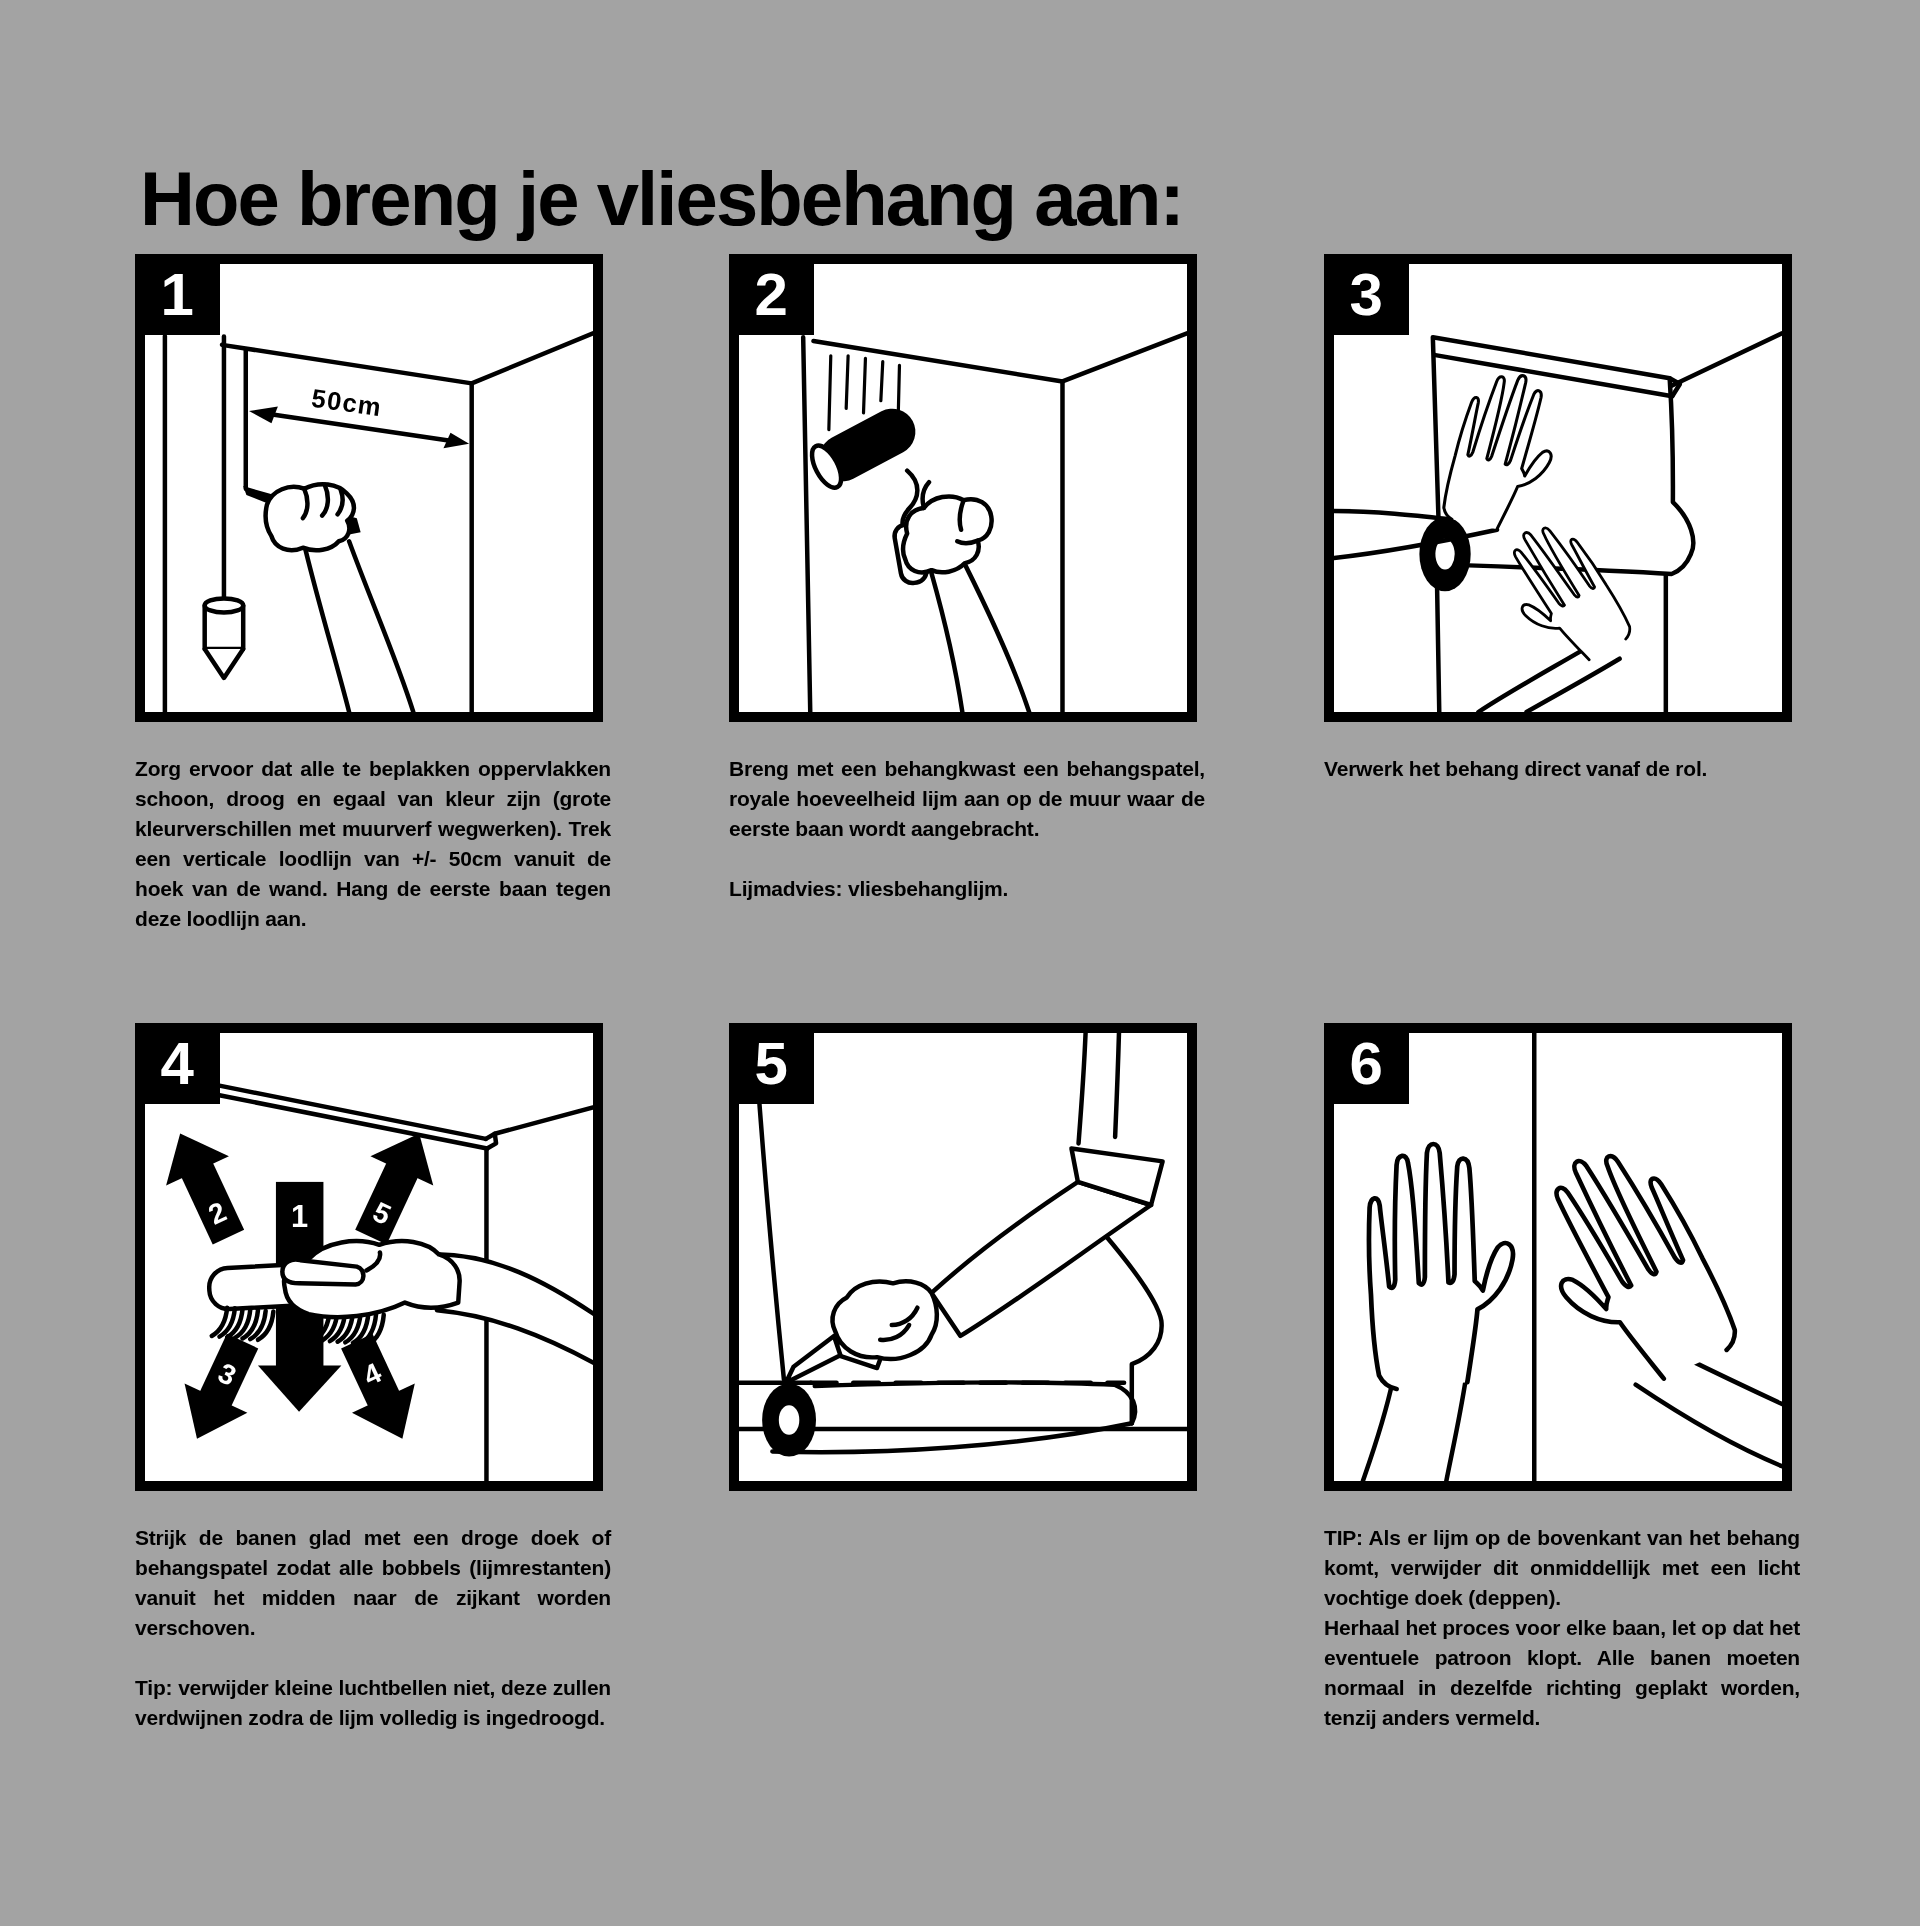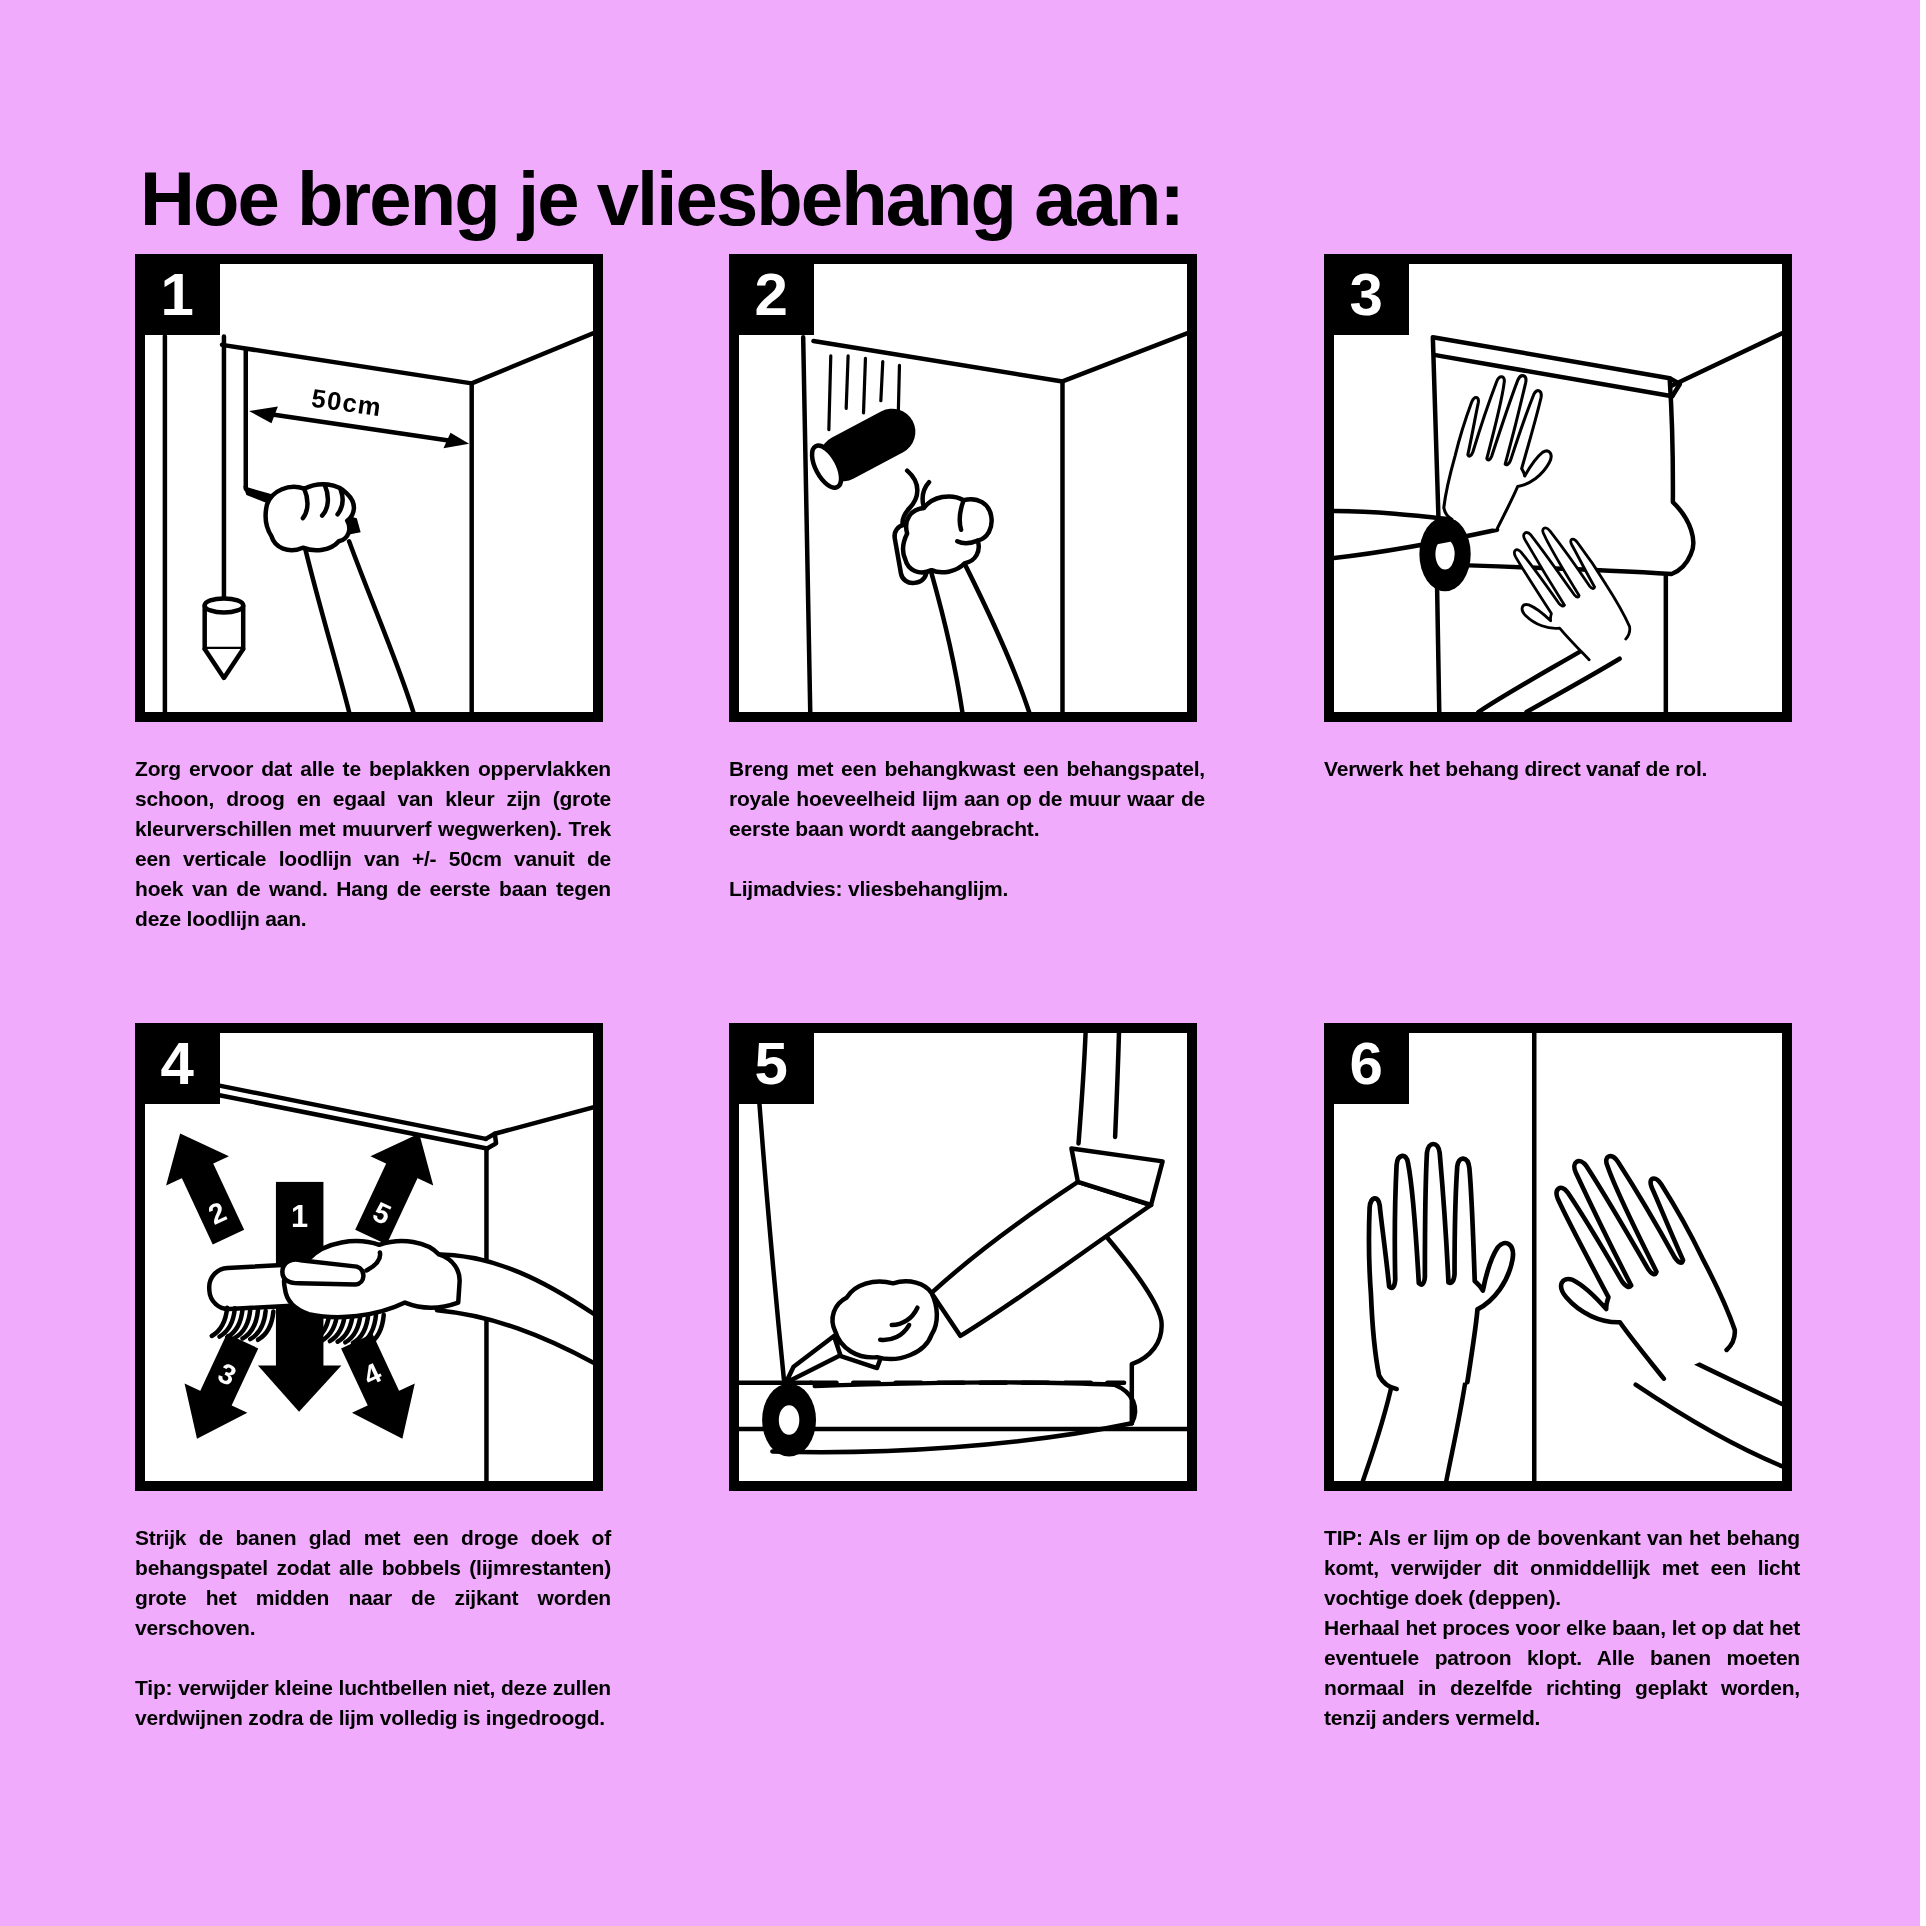--- a/index.html
+++ b/index.html
@@ -1,17 +1,17 @@
 <!DOCTYPE html>
 <html style="font-size:10.3px"><head>
 <meta charset="utf-8">
 <style>
   html,body{margin:0;padding:0;background:#fff;}
   body{width:1926px;height:1926px;position:relative;font-family:"Liberation Sans",sans-serif;color:#000;}
-  .page{position:absolute;left:0;top:0;width:1920px;height:1926px;background:#f0abfc;overflow:hidden;}
+  .page{position:absolute;left:0;top:0;width:1920px;height:1926px;background:#a3a3a3;overflow:hidden;}
   .title{position:absolute;left:140px;top:104px;font-size:76px;font-weight:bold;letter-spacing:-1.9px;white-space:nowrap;}
   .cell{position:absolute;width:480px;}
   .panel{position:relative;width:448px;height:448px;border:10.3px solid #000;background:#fff;}
   svg.art{position:absolute;left:0;top:0;width:448px;height:448px;display:block;}
   .badge{position:absolute;left:-10.3px;top:-10.3px;width:85px;height:81px;background:#000;color:#fff;
          display:flex;align-items:center;justify-content:center;font-size:60px;font-weight:bold;}
   .caption{margin-top:32px;width:476px;font-size:21px;line-height:30px;font-weight:bold;
            text-align:justify;text-align-last:left;letter-spacing:-0.2px;}
   .caption p{margin:0;}
   .caption p + p{margin-top:30px;}
@@ -191,21 +191,21 @@
           <rect class="k" x="303" y="480" width="54" height="100"></rect>
           <path class="k" d="M276,578 L384,578 L330,648 Z"></path>
           <text class="anum" x="330" y="552" font-size="44" text-anchor="middle">4</text>
         </g>
       </svg>
       <div class="badge">
           <span>4</span>
         </div>
     </div>
     <div class="caption">
-      <p>Strijk de banen glad met een droge doek of behangspatel zodat alle bobbels (lijmrestanten) grote het midden naar de zijkant worden verschoven.</p>
+      <p>Strijk de banen glad met een droge doek of behangspatel zodat alle bobbels (lijmrestanten) vanuit het midden naar de zijkant worden verschoven.</p>
       <p>Tip: verwijder kleine luchtbellen niet, deze zullen verdwijnen zodra de lijm volledig is ingedroogd.</p>
     </div>
   </div>
 
   <div class="cell" style="left:729px;top:1023px">
     <div class="panel">
       <svg class="art" viewBox="0 0 698 698">
         <path d="M0,545 L112,545"></path>
         <line x1="112" y1="545" x2="600" y2="545" stroke-dasharray="40 26"></line>
         <path d="M0,617 L698,617"></path>

